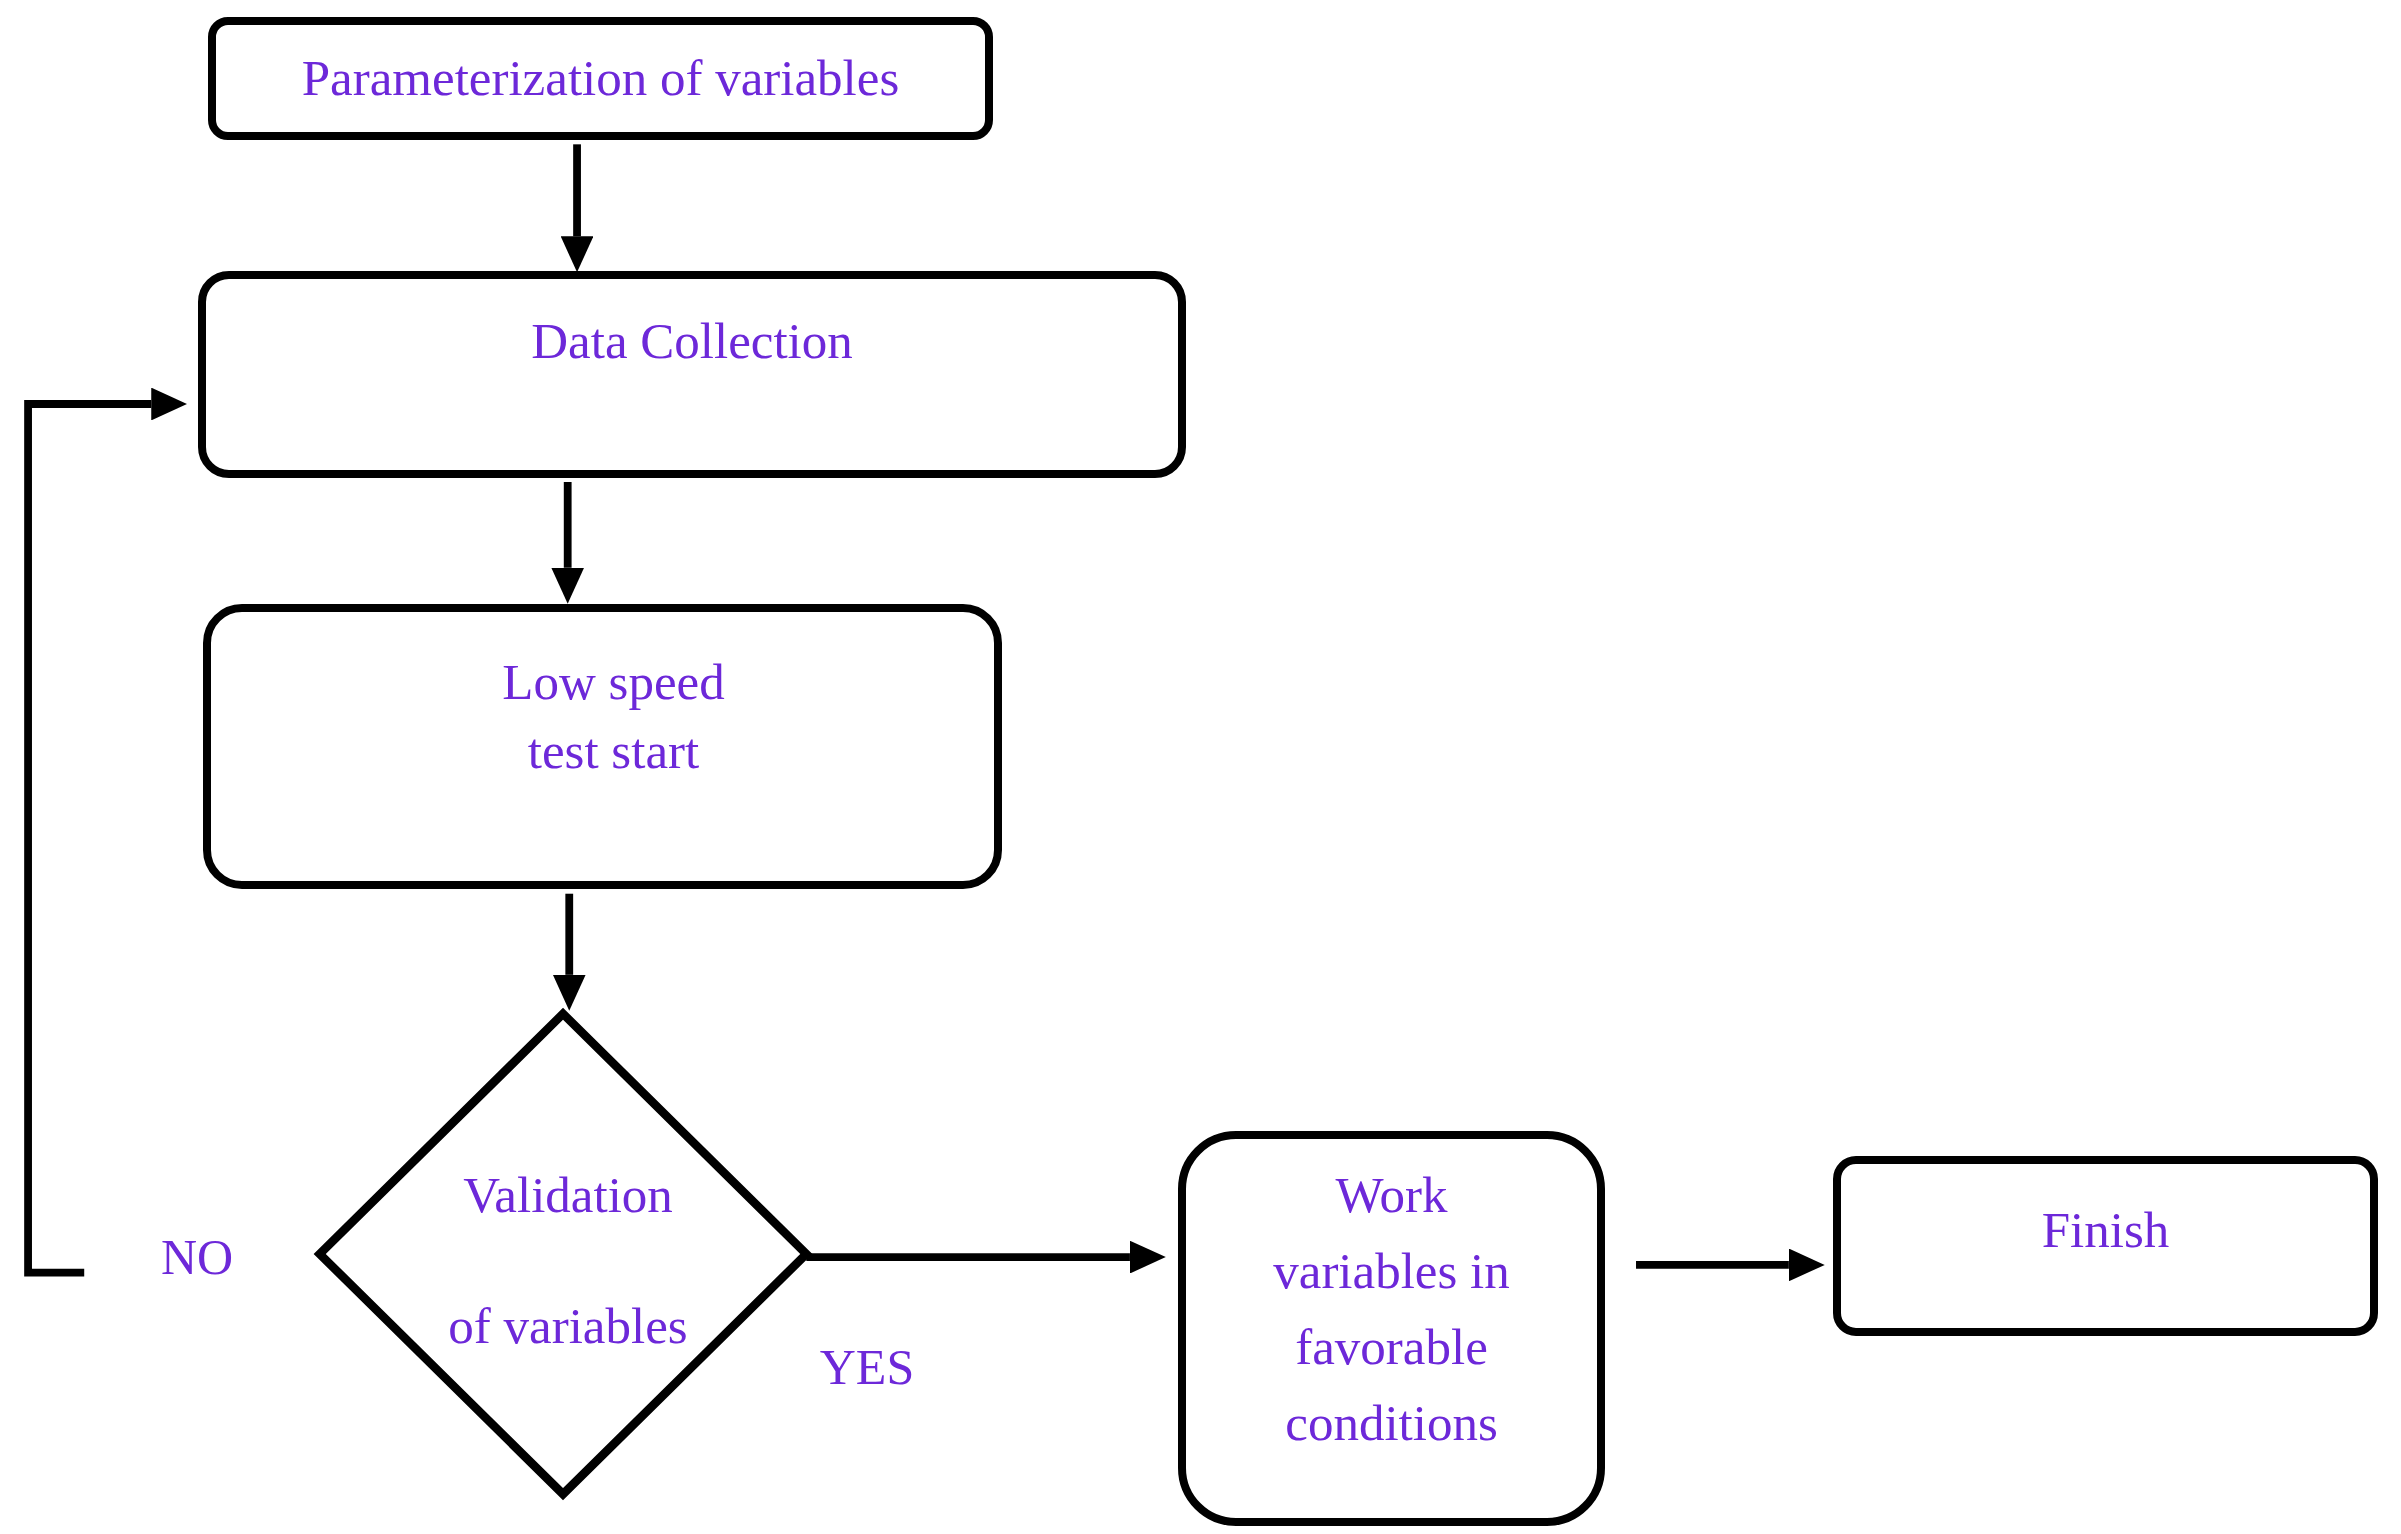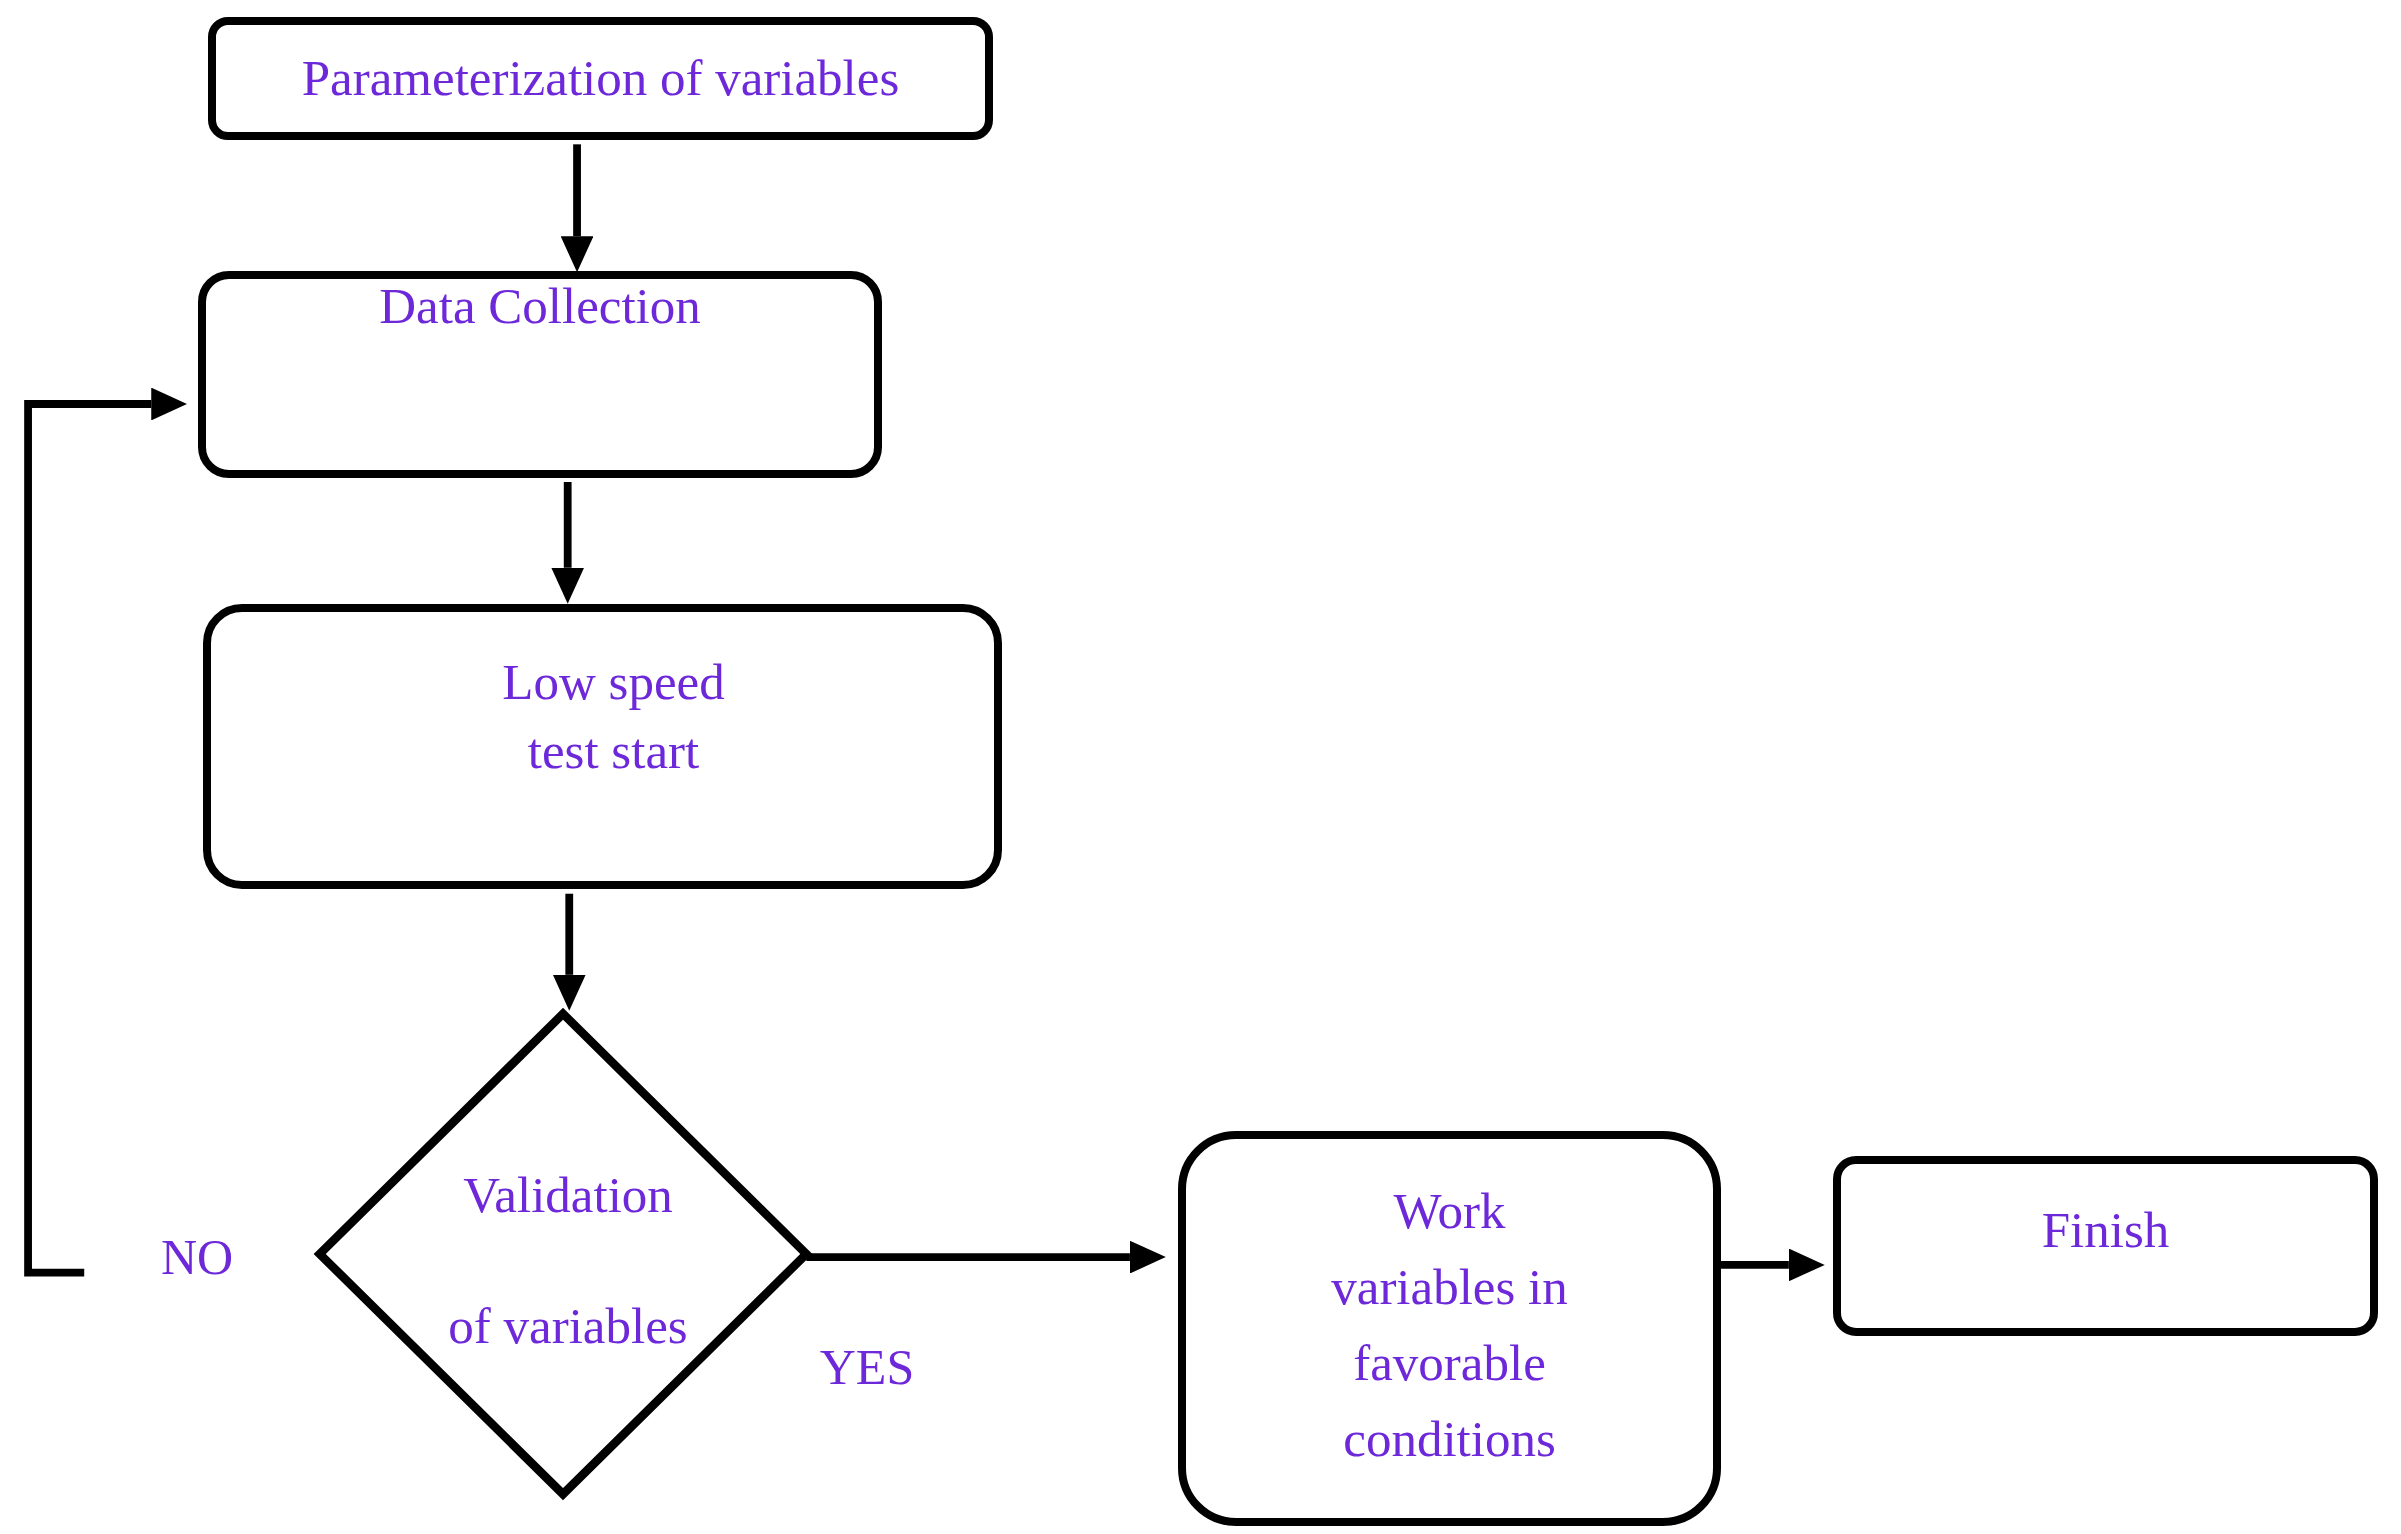--- a/index.html
+++ b/index.html
@@ -35,38 +35,39 @@
   
   .n-param {
     left: 208px; top: 17px;
     width: 785px; height: 123px;
     border-radius: 20px;
     display: flex; align-items: center; justify-content: center;
   }
   
   .n-data {
     left: 198px; top: 271px;
-    width: 684px; height: 207px;
+    width: 988px; height: 207px;
     border-radius: 31px;
+    padding-top: 35px;
   }
   
   .n-low {
     left: 203px; top: 604px;
     width: 799px; height: 285px;
     border-radius: 39px;
     padding-top: 36px;
     line-height: 69px;
     padding-left: 22px;
   }
   
   .n-work {
     left: 1178px; top: 1131px;
-    width: 543px; height: 395px;
+    width: 427px; height: 395px;
     border-radius: 58px;
-    padding-top: 34px;
+    padding-top: 18px;
     line-height: 76px;
   }
   
   .n-finish {
     left: 1833px; top: 1156px;
     width: 545px; height: 180px;
     border-radius: 23px;
     padding-top: 39px;
   }
   

